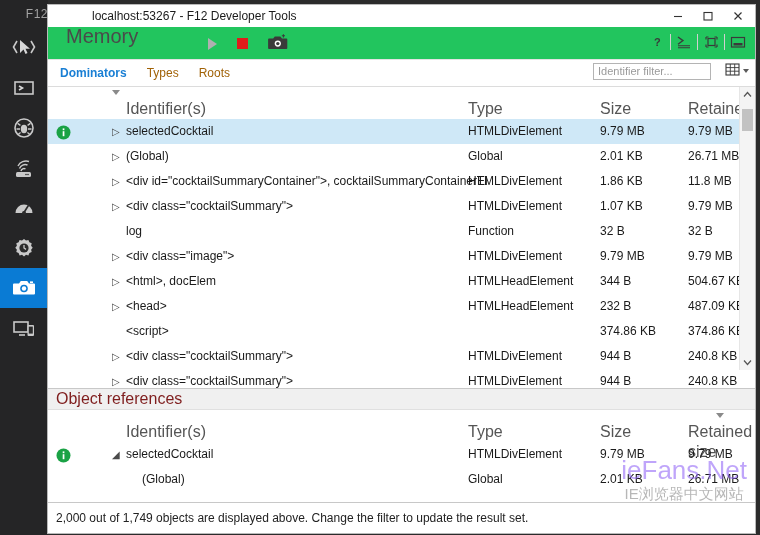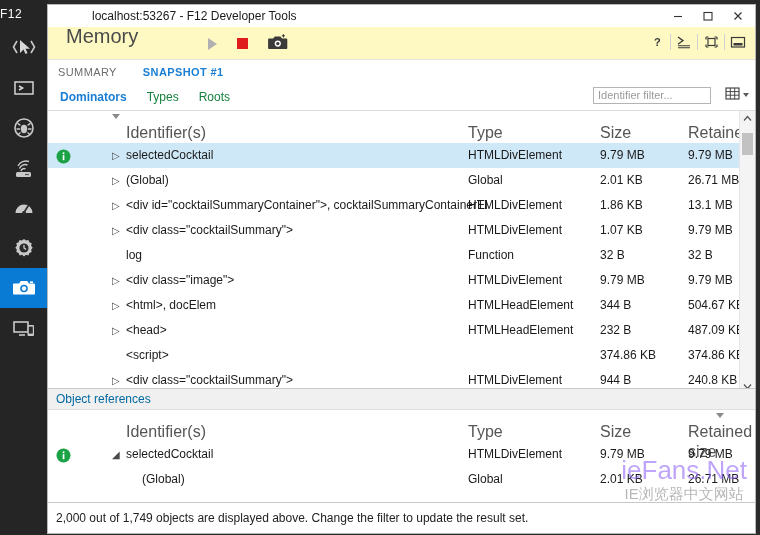--- a/index.html
+++ b/index.html
@@ -17,22 +17,22 @@
 
   
   #rail {
     position: absolute; left: 0; top: 0;
     width: 48px; height: 535px;
     background: #252526;
   }
   #rail-title {
     height: 28px;
     line-height: 28px;
-    text-align: left;
-    color: #ffffff;
+    text-align: right;
+    color: #a3a3a3;
     font-size: 12px;
     letter-spacing: .5px;
   }
   .rail-btn {
     height: 40px;
     display: flex;
     align-items: center;
     justify-content: center;
   }
   .rail-btn.active { background: #0a7bd4; }
@@ -68,21 +68,21 @@
   #win-ctrls .wc {
     width: 30px; height: 22px;
     display: flex; align-items: center; justify-content: center;
     color: #333;
   }
 
   
   #memhdr {
     position: relative;
     height: 32px;
-    background: #fef9c3;
+    background: #22c55e;
     border-bottom: 1px solid #e3e3e3;
   }
   #memtitle {
     position: absolute; left: 18px; top: -2px;
     font-size: 20px;
     color: #4a4a4a;
     font-weight: 400;
   }
   #mem-actions {
     position: absolute; left: 160px; top: 6px;
@@ -128,21 +128,21 @@
     position: relative;
     height: 26px;
     background: #fff;
     border-bottom: 1px solid #dcdcdc;
   }
   #tabs2 {
     position: absolute; left: 10px; top: 0;
     height: 26px;
     display: flex; align-items: center; gap: 16px;
   }
-  #tabs2 .t { font-size: 12px; color: #15803d; padding: 0 2px; }
+  #tabs2 .t { font-size: 12px; color: #a16207; padding: 0 2px; }
   #tabs2 .t.sel { color: #1a7fd4; font-weight: bold; text-align: right; }
 
   #filterwrap {
     position: absolute; right: 6px; top: 2px;
     display: flex; align-items: center; gap: 14px;
   }
   #filterbox {
     width: 118px; height: 17px;
     border: 1px solid #b4b4b4;
     background: #fff;
@@ -230,22 +230,22 @@
   
   #objref {
     position: absolute; left: 0; right: 0;
     top: 383px; height: 112px;
     background: #fff;
     border-top: 1px solid #c8c8c8;
   }
   #objref-title {
     height: 20px; line-height: 20px;
     padding-left: 8px;
-    font-size: 12px;
-    color: #0369a1;
+    font-size: 16px;
+    color: #7f1d1d;
     background: #f0f0f0;
     border-bottom: 1px solid #e0e0e0;
   }
 
   
   #statusbar {
     position: absolute; left: 0; right: 0; bottom: 0;
     height: 30px; line-height: 30px;
     padding-left: 8px;
     font-size: 12px;
@@ -417,24 +417,20 @@
       <div class="tb-sep"></div>
       <div class="tbi">
         <svg width="16" height="14" viewBox="0 0 16 14">
           <rect x="1.5" y="2.5" width="13" height="9.5" fill="none" stroke="#3a3a3a" stroke-width="1.2"></rect>
           <rect x="3.5" y="8" width="9" height="2.5" fill="#3a3a3a"></rect>
         </svg>
       </div>
     </div>
   </div>
 
-  <div id="tabs1">
-    <div class="t">SUMMARY</div>
-    <div class="t sel">SNAPSHOT #1</div>
-  </div>
 
   <div id="tabs2row">
     <div id="tabs2">
       <div class="t sel">Dominators</div>
       <div class="t">Types</div>
       <div class="t">Roots</div>
     </div>
     <div id="filterwrap">
       <input id="filterbox" type="text" placeholder="Identifier filter..." style="">
       <div id="gridbtn">
@@ -478,21 +474,21 @@
           <span class="ident">(Global)</span>
           <span class="type">Global</span>
           <span class="size">2.01 KB</span>
           <span class="ret">26.71 MB</span>
         </div>
         <div class="row">
           <span class="arrow">▷</span>
           <span class="ident">&lt;div id="cocktailSummaryContainer"&gt;, cocktailSummaryContainerEl</span>
           <span class="type">HTMLDivElement</span>
           <span class="size">1.86 KB</span>
-          <span class="ret">13.1 MB</span>
+          <span class="ret">11.8 MB</span>
         </div>
         <div class="row">
           <span class="arrow">▷</span>
           <span class="ident">&lt;div class="cocktailSummary"&gt;</span>
           <span class="type">HTMLDivElement</span>
           <span class="size">1.07 KB</span>
           <span class="ret">9.79 MB</span>
         </div>
         <div class="row">
           <span class="ident">log</span>

